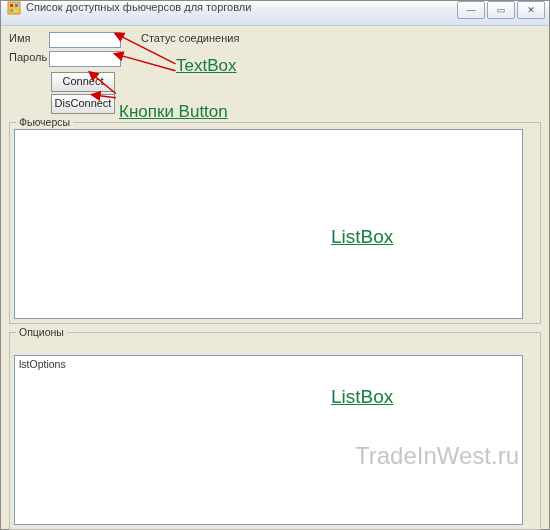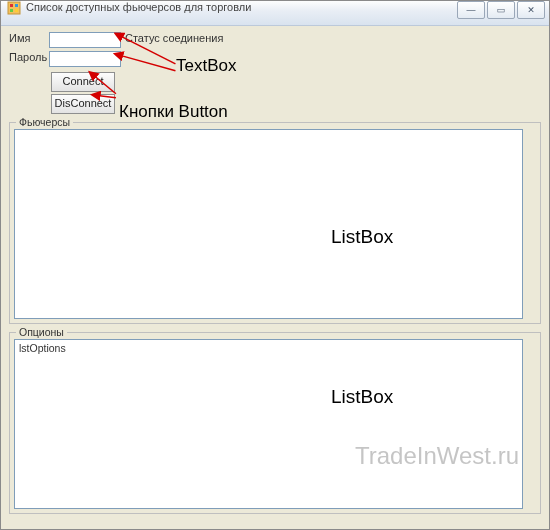--- a/index.html
+++ b/index.html
@@ -6,30 +6,30 @@
 .window{width:550px;height:530px;box-sizing:border-box;background:#ece9d8;border:1px solid #8a8a8a;}
 .titlebar{height:24px;background:linear-gradient(#fdfefe,#e9eef5 40%,#d9e3ef);border-bottom:1px solid #bcc9da;display:flex;align-items:flex-start;padding:0 4px 0 6px;color:#444;}
 .titlebar .icon{width:14px;height:14px;margin-right:5px;display:flex;align-items:center;justify-content:center;}
 .titlebar .title{flex:1;font-size:11px;}
 .win-controls{display:flex;gap:2px;}
 .win-btn{width:26px;height:16px;border:1px solid #9aa7b8;background:linear-gradient(#fff,#e4ebf3);border-radius:2px;display:flex;align-items:center;justify-content:center;font-size:9px;color:#49586c;cursor:default;}
 .client{position:relative;padding:6px 8px 8px 8px;height:calc(100% - 24px);box-sizing:border-box;}
 .row{display:flex;margin-bottom:3px;}
 .row label{width:40px;color:#333;}
 .tb{width:72px;height:16px;border:1px solid #7f9db9;background:#fff;padding:0 2px;box-sizing:border-box;}
-.status{margin-left:4px;color:#333;}
+.status{margin-left:20px;color:#333;}
 .btn{display:inline-block;min-width:62px;height:18px;line-height:16px;text-align:center;border:1px solid #8e8f8f;background:linear-gradient(#fdfdfd,#e3e3e3);font-size:11px;color:#222;margin-left:42px;margin-top:2px;padding:0 0;cursor:default;}
 .groupbox{border:1px solid #bfbfbf;margin-top:8px;position:relative;padding:6px 17px 4px 4px;background:#ece9d8;}
 .groupbox .legend{position:absolute;top:-7px;left:6px;background:#ece9d8;padding:0 3px;color:#333;font-size:10.5px;}
 .listbox{width:100%;border:1px solid #7f9db9;background:#fff;box-sizing:border-box;position:relative;}
 #futures-list{height:190px;}
-#options-list{height:170px;}
+#options-list{height:170px;margin-top:16px;}
 .lb-item{position:absolute;top:2px;left:4px;font-size:10.5px;color:#333;}
 .overlay{position:absolute;pointer-events:none;top:0;left:0;width:100%;height:100%;}
-.ann{position:absolute;font-family:Arial,sans-serif;font-weight:400;color:#000000;}
+.ann{position:absolute;font-family:Arial,sans-serif;font-weight:400;color:#15803d;text-decoration:underline;}
 .watermark{position:absolute;right:30px;bottom:60px;font-size:24px;color:rgba(150,150,150,0.55);font-family:Arial,sans-serif;}
 svg.arrows{position:absolute;top:0;left:0;width:100%;height:100%;}
 </style>
 </head>
 <body>
 
 <div class="window">
   <div class="titlebar">
     <span class="icon">
       <svg width="14" height="14" viewBox="0 0 14 14">

